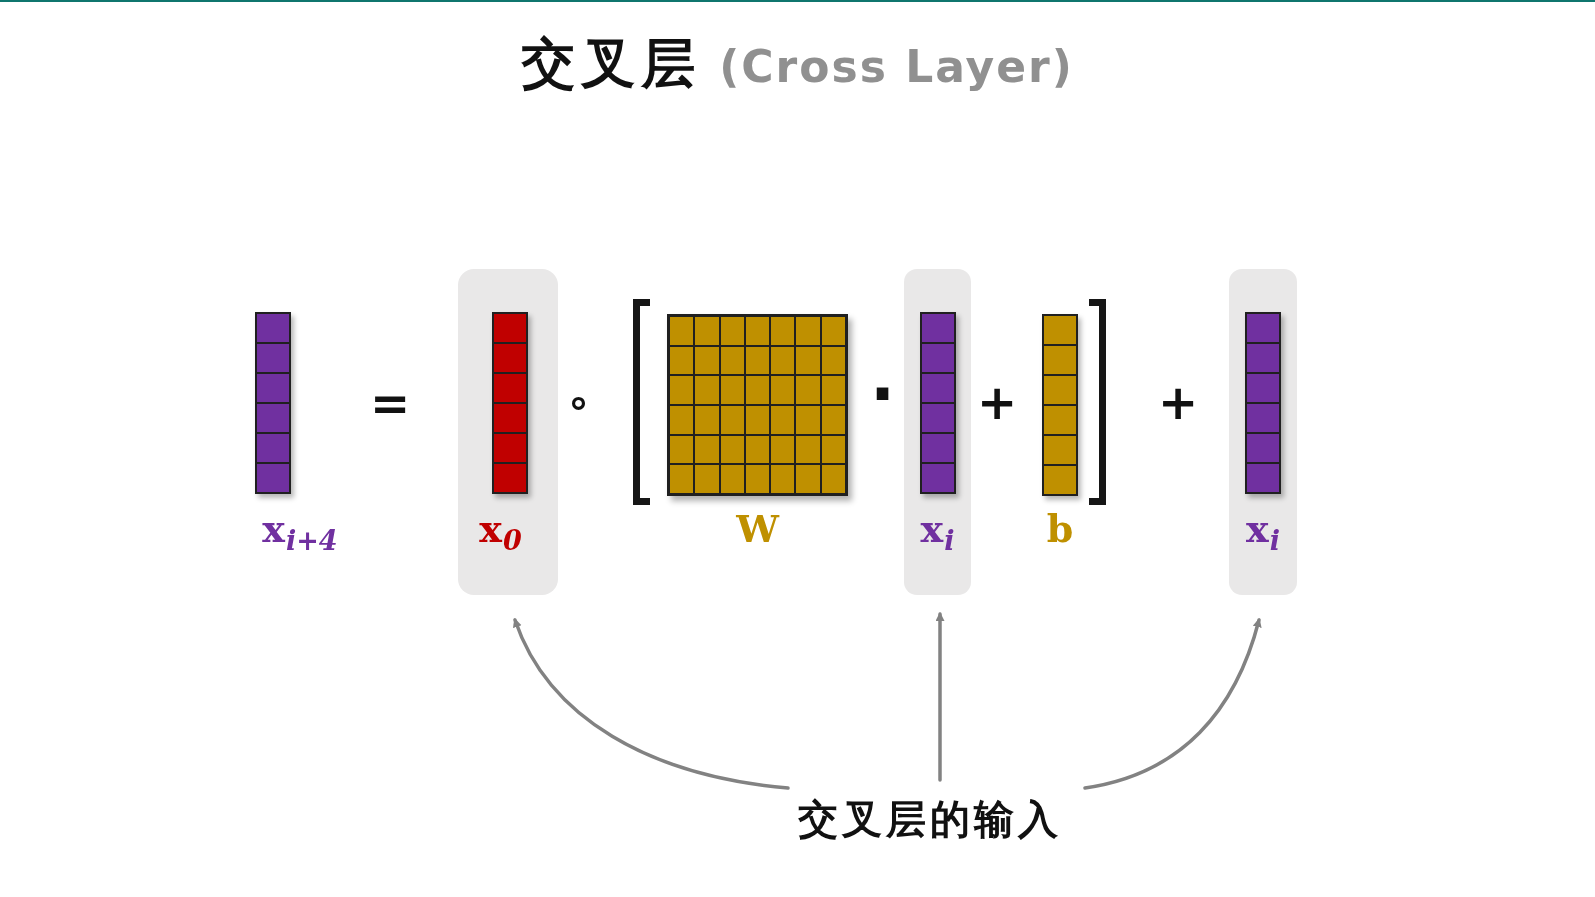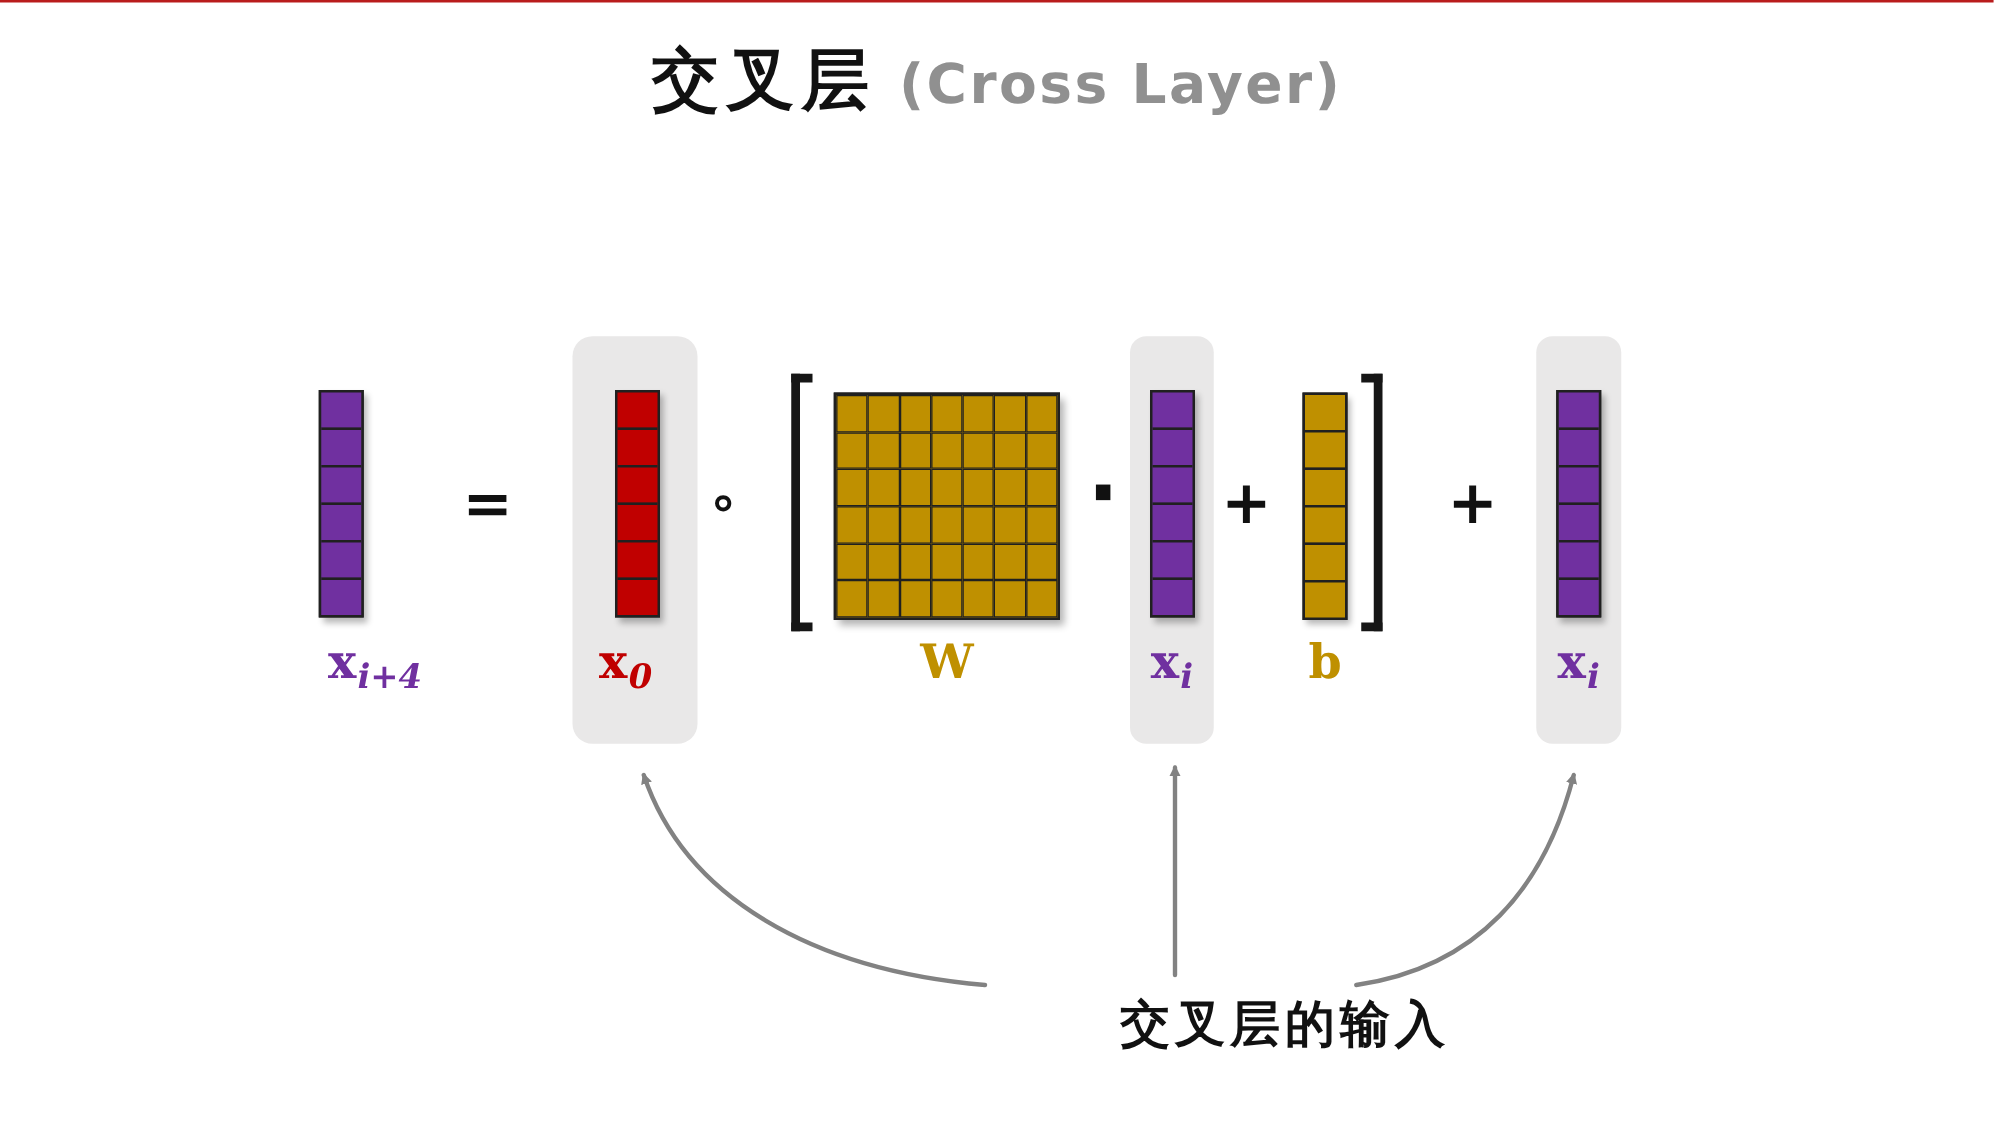--- a/index.html
+++ b/index.html
@@ -9,21 +9,21 @@
     width: 1595px;
     height: 897px;
     overflow: hidden;
     font-family: "DejaVu Sans", sans-serif;
   }
   #stage {
     position: relative;
     width: 1595px;
     height: 897px;
     background: #ffffff;
-    border-top: 2px solid #b91c1c;
+    border-top: 2px solid #0f766e;
     box-sizing: border-box;
   }
 
   
   .title-row {
     position: absolute;
     top: 26px;
     left: 0;
     width: 100%;
     text-align: center;
@@ -161,21 +161,21 @@
   #lbl-xi-1   { left: 904px;  width: 67px; }
   #lbl-b      { left: 1030px; width: 60px; }
   #lbl-xi-2   { left: 1229px; width: 68px; }
 
   
   .annotation {
     position: absolute;
     top: 790px;
     left: 700px;
     width: 460px;
-    text-align: right;
+    text-align: center;
     font-family: "DejaVu Serif", serif;
     font-weight: bold;
     font-size: 40px;
     color: #111111;
     letter-spacing: 4px;
   }
 
   
   svg.arrows {
     position: absolute;

